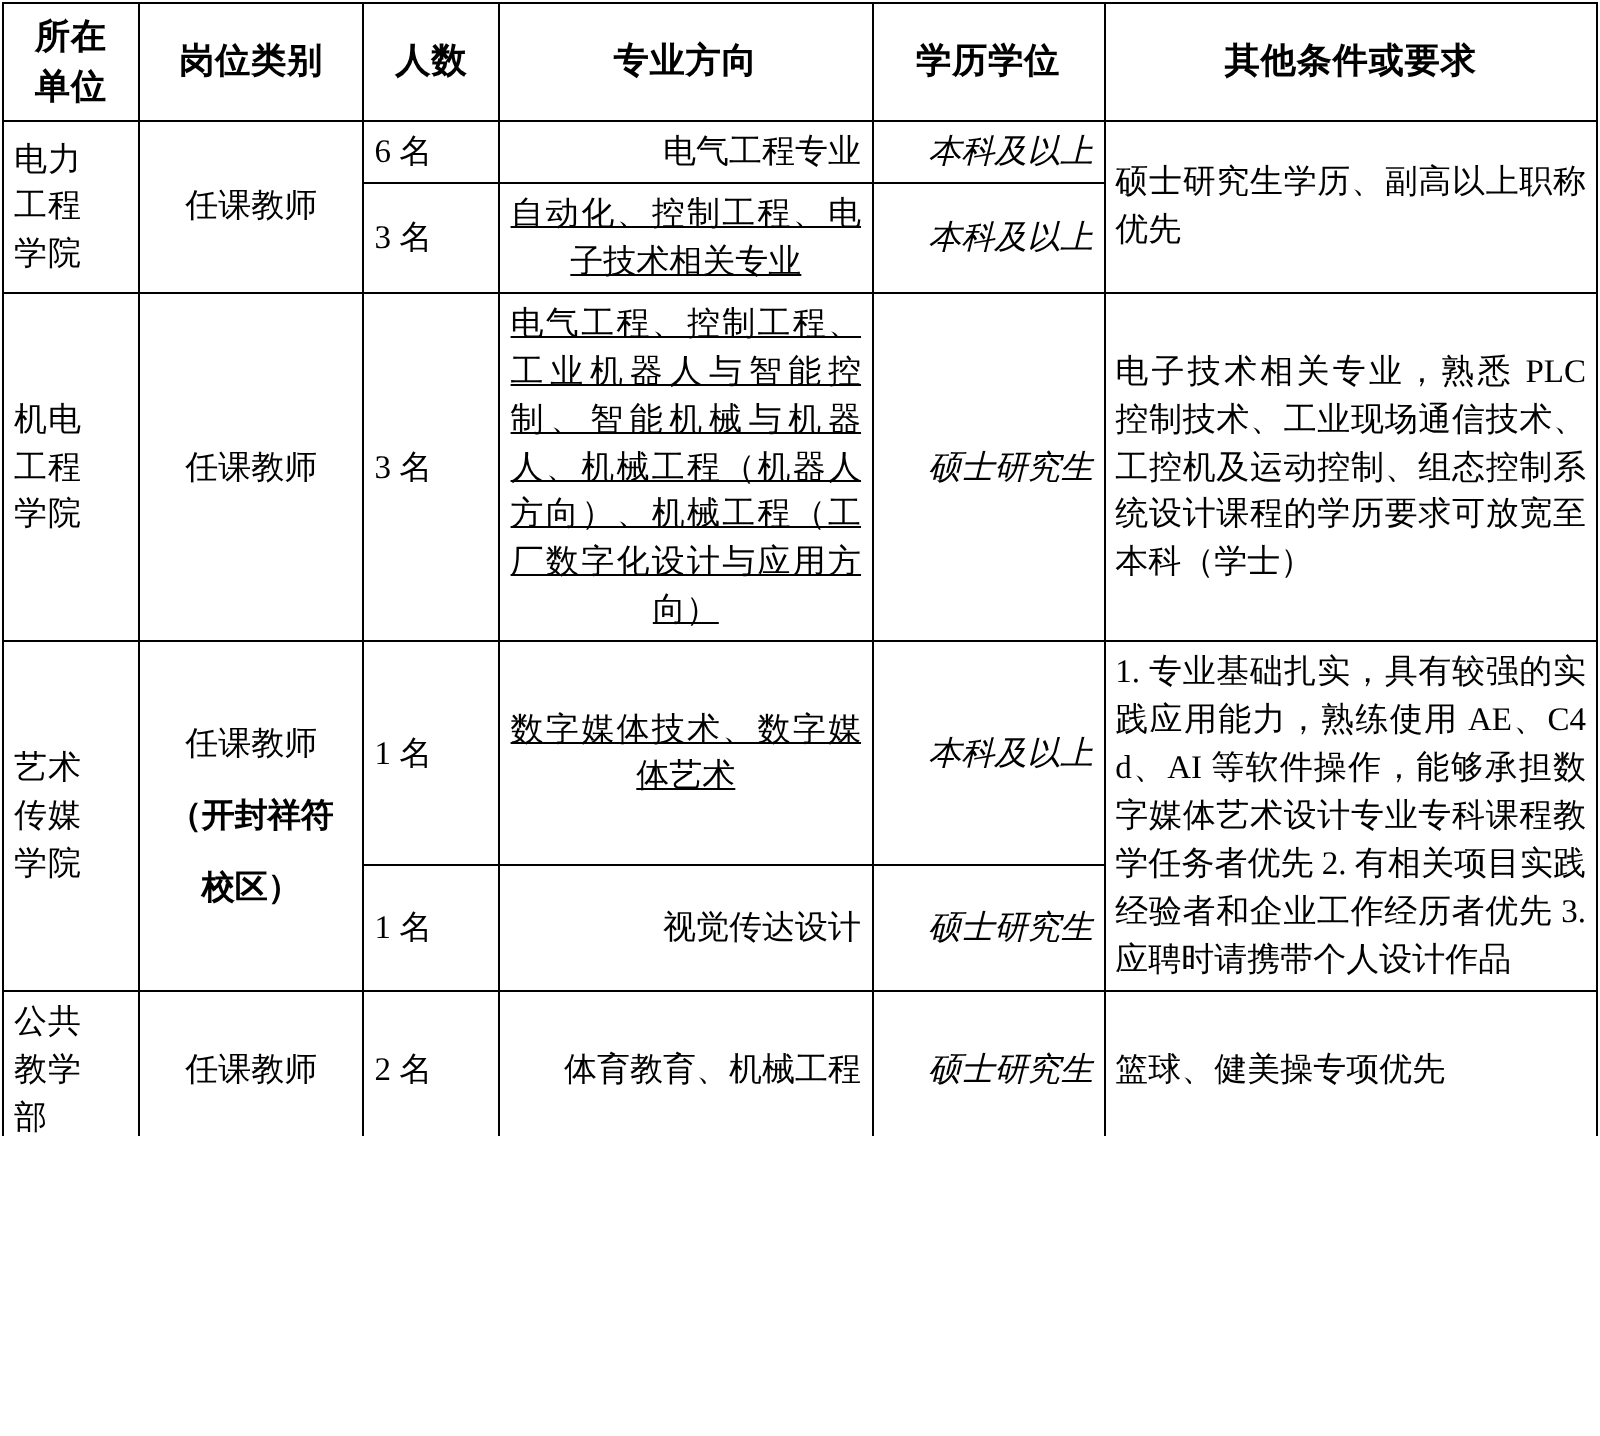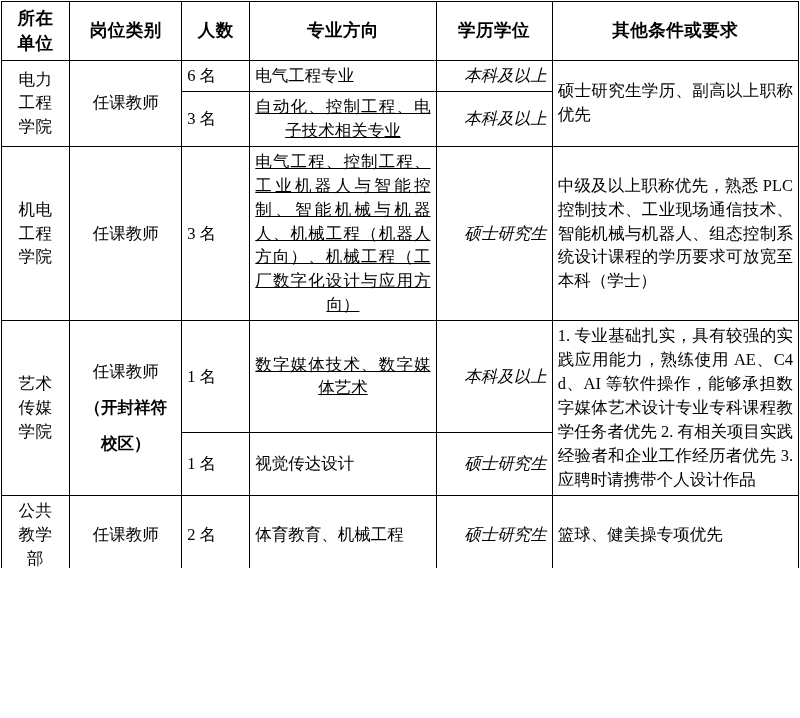--- a/index.html
+++ b/index.html
@@ -43,34 +43,34 @@
   }
   table.jobs thead th {
     font-weight: bold;
     text-align: center;
     height: 52px;
     font-size: 17.5px;
     letter-spacing: 0.5px;
   }
   .bold { font-weight: bold; margin-top: 12px; }
   .unit-cell {
-    text-align: center;
+    text-align: left;
     line-height: 1.5;
     letter-spacing: 0.5px;
   }
   .cat-cell {
     text-align: center;
     line-height: 1.5;
   }
   .num-cell {
     text-align: left;
     white-space: nowrap;
   }
   .major-cell {
-    text-align: left;
+    text-align: right;
     line-height: 1.6;
   }
   .major-cell.just {
     text-align: justify;
     text-align-last: center;
     text-decoration: underline;
   }
   .degree-cell {
     text-align: right;
     white-space: nowrap;
@@ -138,21 +138,21 @@
       <tr>
         <td class="unit-cell">
           <span class="sub">机电</span>
           <span class="sub">工程</span>
           <span class="sub">学院</span>
         </td>
         <td class="cat-cell">任课教师</td>
         <td class="num-cell">3 名</td>
         <td class="major-cell just">电气工程、控制工程、工业机器人与智能控制、智能机械与机器人、机械工程（机器人方向）、机械工程（工厂数字化设计与应用方向）</td>
         <td class="degree-cell">硕士研究生</td>
-        <td class="other-cell just">中级及以上职称优先，熟悉 PLC 控制技术、工业现场通信技术、智能机械与机器人、组态控制系统设计课程的学历要求可放宽至本科（学士）</td>
+        <td class="other-cell just">电子技术相关专业，熟悉 PLC 控制技术、工业现场通信技术、工控机及运动控制、组态控制系统设计课程的学历要求可放宽至本科（学士）</td>
       </tr>
 
       <tr>
         <td class="unit-cell" rowspan="2">
           <span class="sub">艺术</span>
           <span class="sub">传媒</span>
           <span class="sub">学院</span>
         </td>
         <td class="cat-cell" rowspan="2">
           <span class="sub">任课教师</span>

